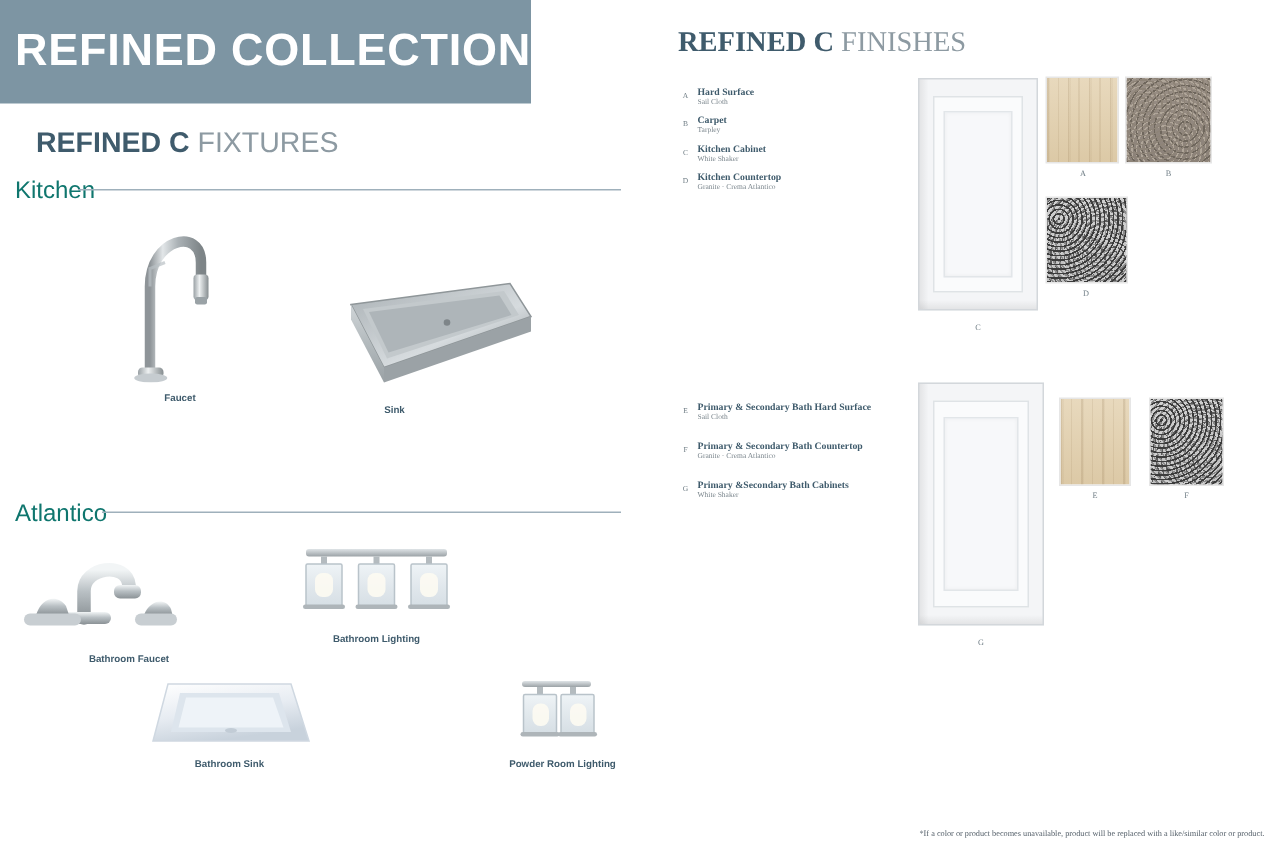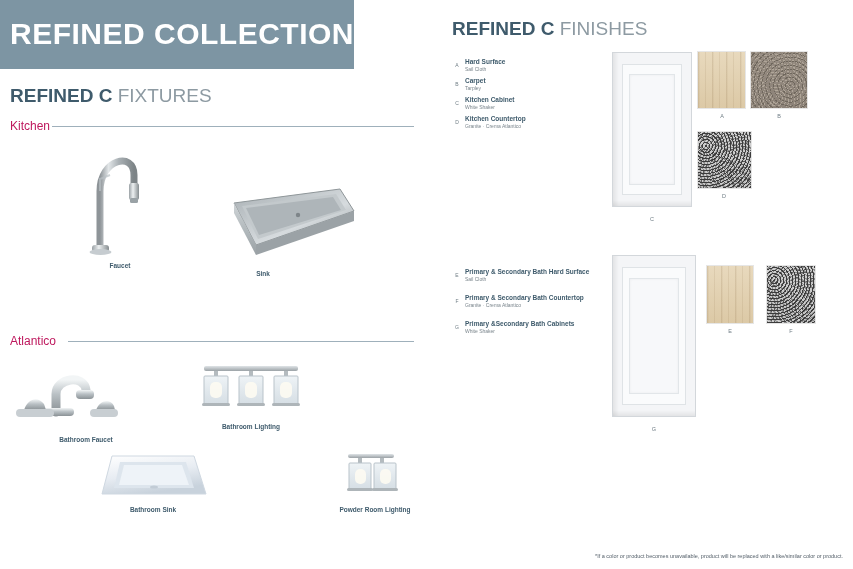--- a/index.html
+++ b/index.html
@@ -36,33 +36,33 @@
     font-size: 30px;
     letter-spacing: 0.5px;
     color: #ffffff;
     white-space: nowrap;
   }
   .title-text .b { font-weight: bold; }
   .title-text .l { font-weight: normal; }
 
   .section-head {
     position: absolute;
-    left: 10px;
+    left: 24px;
     font-size: 19px;
     white-space: nowrap;
   }
   .section-head .b { font-weight: bold; color: #3f5b6c; }
   .section-head .l { font-weight: normal; color: #8d9aa2; }
 
   #fixtures-head { top: 85px; }
 
   .group-label {
     position: absolute;
-    font-size: 12px;
-    color: #be185d;
+    font-size: 16px;
+    color: #0f766e;
   }
   .rule {
     position: absolute;
     height: 1px;
     background: #9fb0bb;
   }
 
   .caption {
     position: absolute;
     font-size: 6.5px;
@@ -72,20 +72,21 @@
     white-space: nowrap;
   }
 
   
   .right-panel {
     position: absolute;
     left: 446px; top: 0;
     width: 407px;
     height: 569px;
     background: #ffffff;
+    font-family: Liberation Serif, serif;
   }
   #finishes-head {
     position: absolute;
     left: 6px;
     top: 18px;
     font-size: 19px;
     white-space: nowrap;
   }
 
   .legend { position: absolute; }

